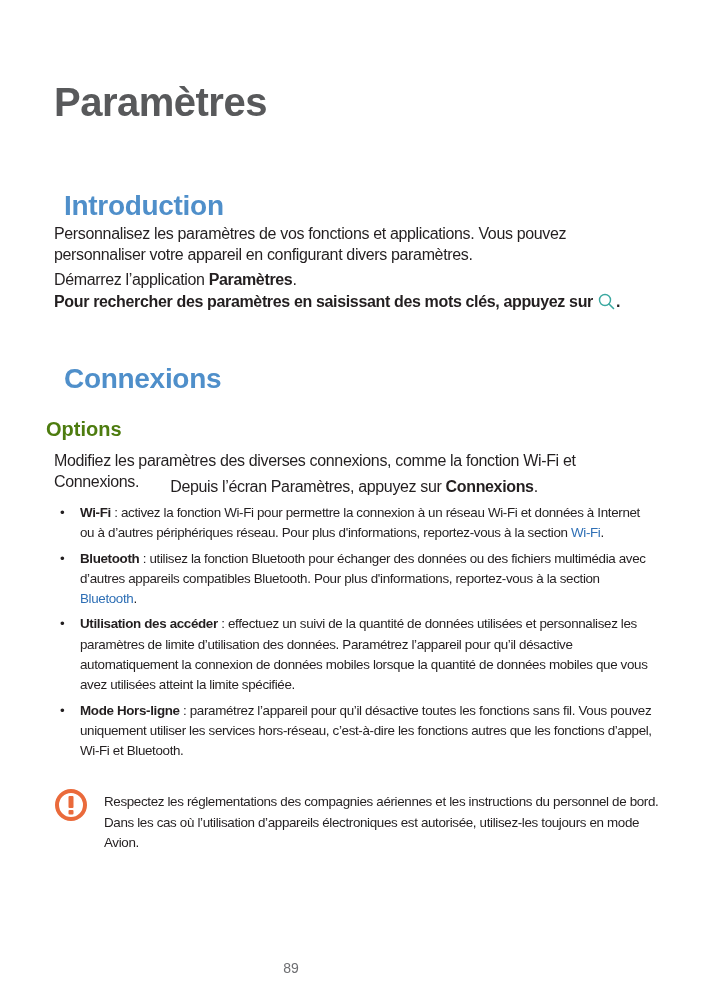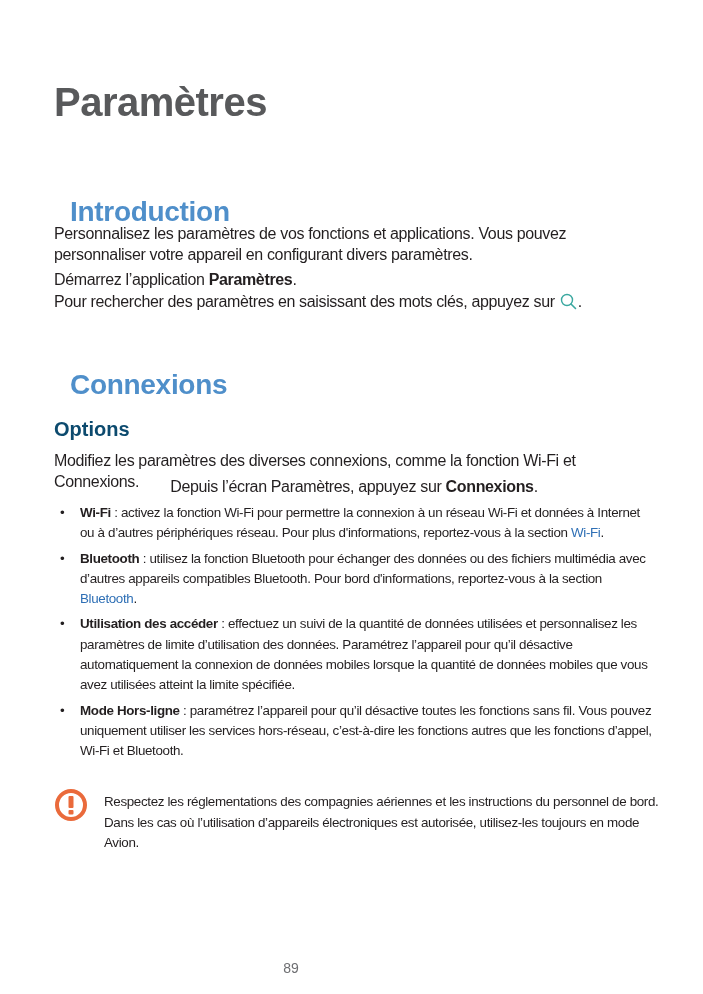--- a/index.html
+++ b/index.html
@@ -1,59 +1,59 @@
 <!DOCTYPE html>
 <html><head>
 <meta charset="utf-8">
 <style>
   html, body { margin: 0; padding: 0; background: #ffffff; }
   body { width: 703px; height: 994px; position: relative; overflow: hidden;
          font-family: "Liberation Sans", "DejaVu Sans", sans-serif; color: #231f20; }
   .h-chapter { position: absolute; left: 54px; top: 80px; margin: 0; font-size: 40px; font-weight: bold;
                color: #58595b; letter-spacing: -0.5px; }
-  .h-section { position: absolute; left: 54px; margin: 16px; font-size: 28px; font-weight: bold; color: #4f8fca; letter-spacing: -0.3px; }
-  .h-sub { position: absolute; left: 54px; margin: 0; font-size: 20px; font-weight: bold; color: #0c4a6e; }
+  .h-section { position: absolute; left: 54px; margin: 10px; font-size: 28px; font-weight: bold; color: #4f8fca; letter-spacing: -0.3px; }
+  .h-sub { position: absolute; left: 46px; margin: 0; font-size: 20px; font-weight: bold; color: #4d7c0f; }
   .p { position: absolute; left: 54px; margin: 0; font-size: 16px; line-height: 20.5px; width: 600px; letter-spacing: -0.35px; }
   .p b { font-weight: bold; }
   .link { color: #2e6fb5; }
   ul.bullets { position: absolute; left: 54px; top: 503px; margin: 0; padding: 0; list-style: none; width: 600px; }
   ul.bullets li { position: relative; padding-left: 26px; font-size: 13.4px; line-height: 20.3px; letter-spacing: -0.35px; margin-bottom: 5px; }
   ul.bullets li .dot { position: absolute; left: 6px; top: 0; }
   .search-icon { display: inline-block; vertical-align: -3px; margin: 0 1px; }
   .notice { position: absolute; left: 54px; top: 788px; width: 600px; }
   .notice .icon { position: absolute; left: 0; top: 0; }
   .notice .text { position: absolute; left: 50px; top: 4px; width: 560px; font-size: 13.4px; line-height: 20.5px; letter-spacing: -0.35px; }
   .page-num { position: absolute; left: 0; width: 582px; top: 960px; text-align: center; font-size: 14px; color: #6d6e71; }
 </style>
 </head>
 <body>
 
 <h1 class="h-chapter">Paramètres</h1>
 
 <h2 class="h-section" style="top:180px">Introduction</h2>
 <p class="p" style="top:224px;">Personnalisez les paramètres de vos fonctions et applications. Vous pouvez personnaliser votre appareil en configurant divers paramètres.</p>
 <p class="p" style="top:270px;"><span>Démarrez l’application </span><b>Paramètres</b><span>.</span></p>
-<p class="p" style="top:292px;"><span>Pour rechercher des paramètres en saisissant des mots clés, appuyez sur </span><span class="search-icon"><svg width="17" height="17" viewBox="0 0 17 17">
+<p class="p" style="top:292px;font-weight:bold;"><span>Pour rechercher des paramètres en saisissant des mots clés, appuyez sur </span><span class="search-icon"><svg width="17" height="17" viewBox="0 0 17 17">
         <circle cx="7" cy="7" r="5.5" fill="none" stroke="#3aa8a0" stroke-width="1.4"></circle>
         <line x1="11" y1="11" x2="15.5" y2="15.5" stroke="#3aa8a0" stroke-width="1.6" stroke-linecap="round"></line>
       </svg></span><span>.</span></p>
 
 <h2 class="h-section" style="top:353px">Connexions</h2>
 <h3 class="h-sub" style="top:418px">Options</h3>
 <p class="p" style="top:451px;">Modifiez les paramètres des diverses connexions, comme la fonction Wi-Fi et Connexions.</p>
 <p class="p" style="top:477px;text-align:center;"><span>Depuis l’écran Paramètres, appuyez sur </span><b>Connexions</b><span>.</span></p>
 
 <ul class="bullets">
   <li>
     <span class="dot">•</span>
     <b>Wi-Fi</b><span> : activez la fonction Wi-Fi pour permettre la connexion à un réseau Wi-Fi et données à Internet ou à d’autres périphériques réseau. Pour plus d'informations, reportez-vous à la section </span><span class="link">Wi-Fi</span><span>.</span>
   </li>
   <li>
     <span class="dot">•</span>
-    <b>Bluetooth</b><span> : utilisez la fonction Bluetooth pour échanger des données ou des fichiers multimédia avec d’autres appareils compatibles Bluetooth. Pour bord d'informations, reportez-vous à la section </span><span class="link">Bluetooth</span><span>.</span>
+    <b>Bluetooth</b><span> : utilisez la fonction Bluetooth pour échanger des données ou des fichiers multimédia avec d’autres appareils compatibles Bluetooth. Pour plus d'informations, reportez-vous à la section </span><span class="link">Bluetooth</span><span>.</span>
   </li>
   <li>
     <span class="dot">•</span>
     <b>Utilisation des accéder</b><span> : effectuez un suivi de la quantité de données utilisées et personnalisez les paramètres de limite d’utilisation des données. Paramétrez l’appareil pour qu’il désactive automatiquement la connexion de données mobiles lorsque la quantité de données mobiles que vous avez utilisées atteint la limite spécifiée.</span>
   </li>
   <li>
     <span class="dot">•</span>
     <b>Mode Hors-ligne</b><span> : paramétrez l’appareil pour qu’il désactive toutes les fonctions sans fil. Vous pouvez uniquement utiliser les services hors-réseau, c’est-à-dire les fonctions autres que les fonctions d’appel, Wi-Fi et Bluetooth.</span>
   </li>
 </ul>

